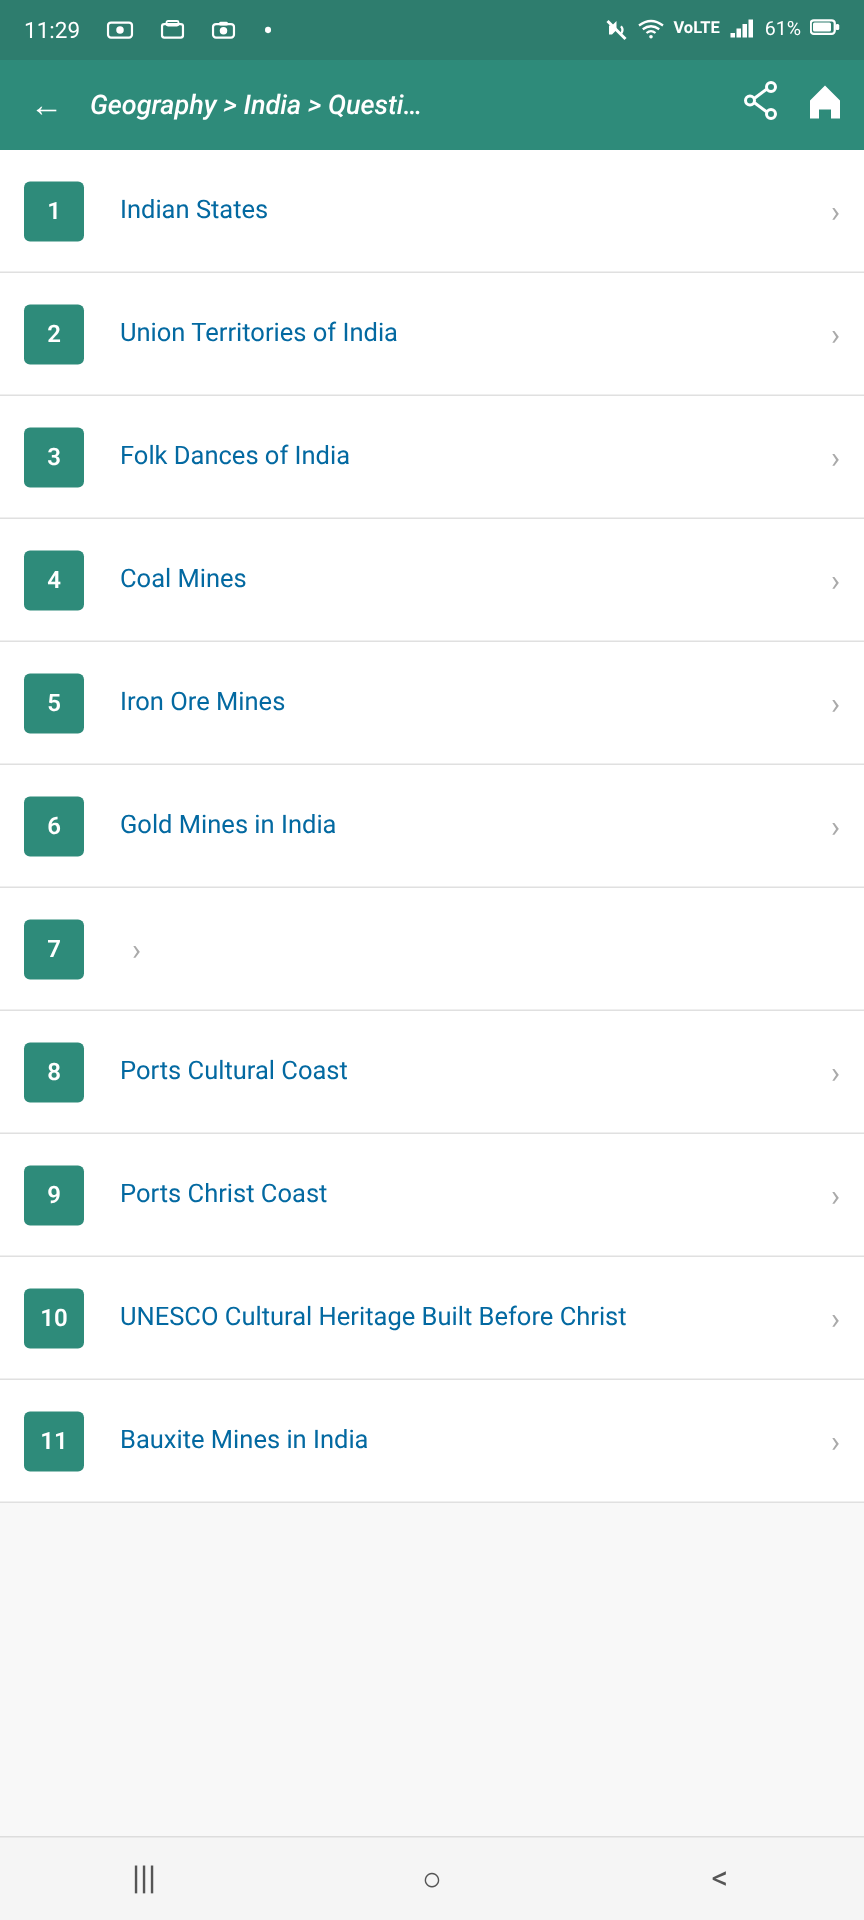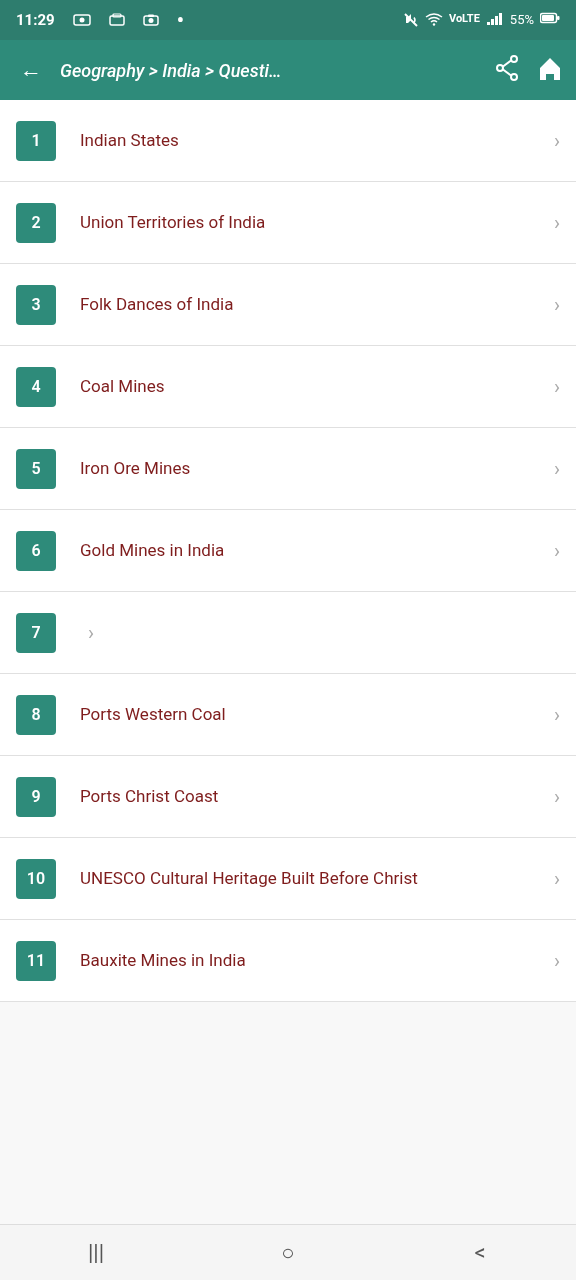--- a/index.html
+++ b/index.html
@@ -18,21 +18,21 @@
       background: #2e7d6e;
       color: white;
       display: flex;
       justify-content: space-between;
       align-items: center;
       padding: 6px 16px;
       height: 40px;
     }
     .status-left {
       font-size: 15px;
-      font-weight: 700;
+      font-weight: 400;
       display: flex;
       align-items: center;
       gap: 18px;
       justify-content: flex-end;
     }
     .status-right {
       display: flex;
       align-items: flex-start;
       gap: 6px;
       font-size: 13px;
@@ -101,21 +101,21 @@
       display: flex;
       align-items: center;
       justify-content: center;
       flex-shrink: 0;
       margin-right: 24px;
     }
 
     .item-label {
       flex: 1;
       font-size: 17px;
-      color: #7f1d1d;
+      color: #0369a1;
       line-height: 1.3;
     }
 
     .item-chevron {
       font-size: 20px;
       color: #aaaaaa;
       margin-left: 8px;
     }
 
     
@@ -179,21 +179,21 @@
 
     <span style="font-size:11px; font-weight:700;">VoLTE</span>
 
     <svg width="18" height="14" viewBox="0 0 18 14">
       <rect x="1" y="10" width="3" height="3" fill="white"></rect>
       <rect x="5" y="7" width="3" height="6" fill="white"></rect>
       <rect x="9" y="4" width="3" height="9" fill="white"></rect>
       <rect x="13" y="1" width="3" height="12" fill="white"></rect>
     </svg>
 
-    <span style="font-size:13px;">55%</span>
+    <span style="font-size:13px;">61%</span>
     <svg width="20" height="12" viewBox="0 0 20 12">
       <rect x="0.5" y="1.5" width="16" height="9" rx="2" fill="none" stroke="white" stroke-width="1.5"></rect>
       <rect x="17" y="4" width="2.5" height="4" rx="1" fill="white"></rect>
       <rect x="2" y="3" width="12" height="6" rx="1" fill="white"></rect>
     </svg>
   </div>
 </div>
 
 <div class="toolbar">
   <span class="toolbar-back">←</span>
@@ -248,21 +248,21 @@
       <div class="item-number">6</div>
       <span class="item-label">Gold Mines in India</span>
       <span class="item-chevron">›</span>
     </div>
     <div class="list-item">
       <div class="item-number">7</div>
       <span class="item-chevron">›</span>
     </div>
     <div class="list-item">
       <div class="item-number">8</div>
-      <span class="item-label">Ports Western Coal</span>
+      <span class="item-label">Ports Cultural Coast</span>
       <span class="item-chevron">›</span>
     </div>
     <div class="list-item">
       <div class="item-number">9</div>
       <span class="item-label">Ports Christ Coast</span>
       <span class="item-chevron">›</span>
     </div>
     <div class="list-item">
       <div class="item-number">10</div>
       <span class="item-label">UNESCO Cultural Heritage Built Before Christ</span>

